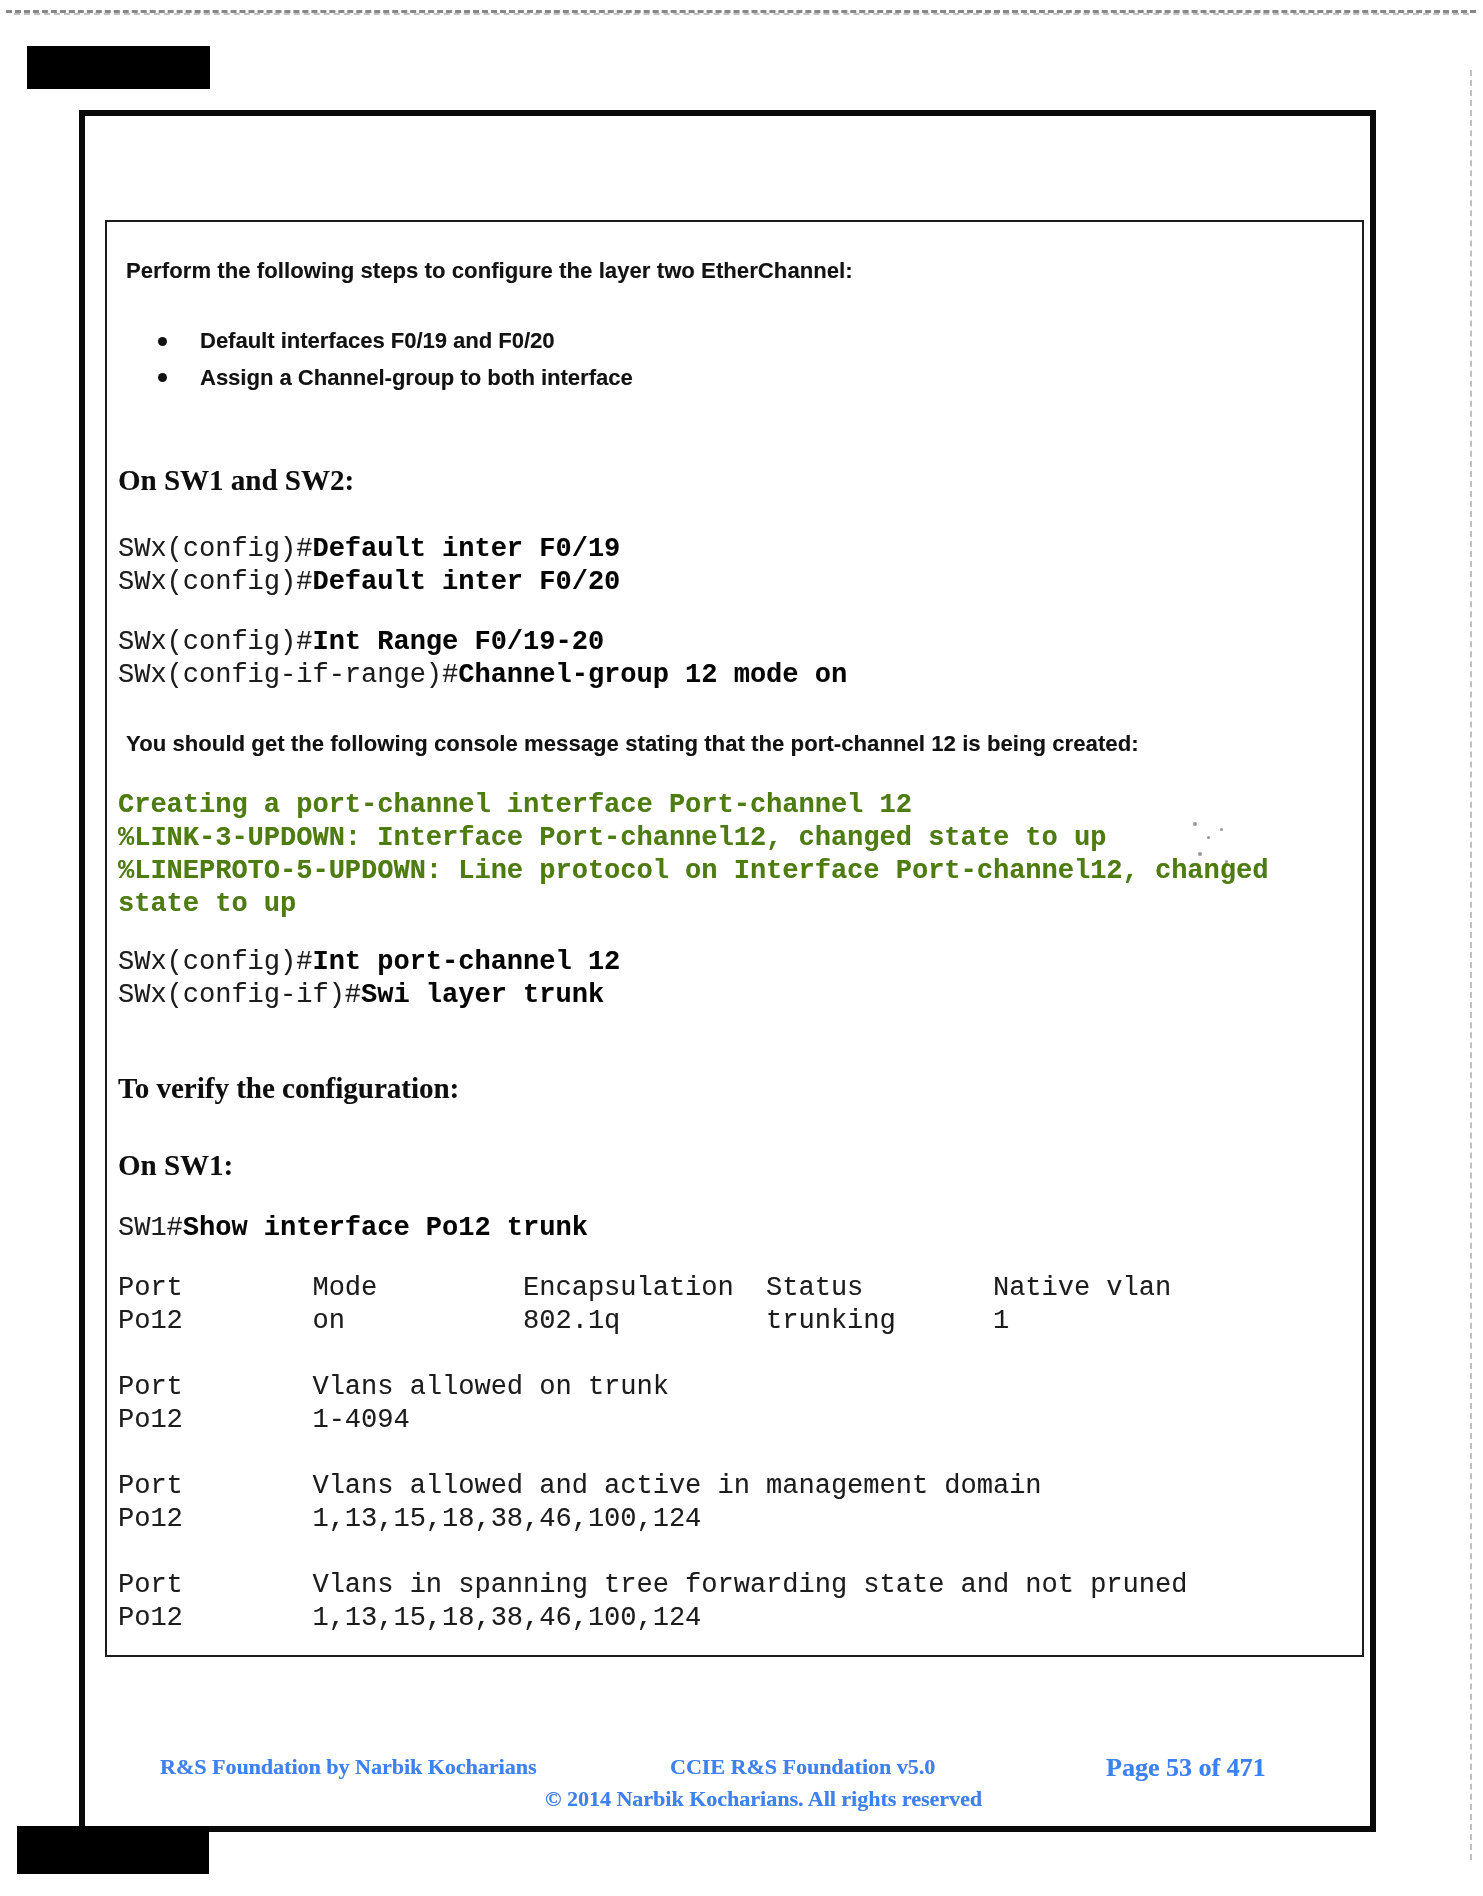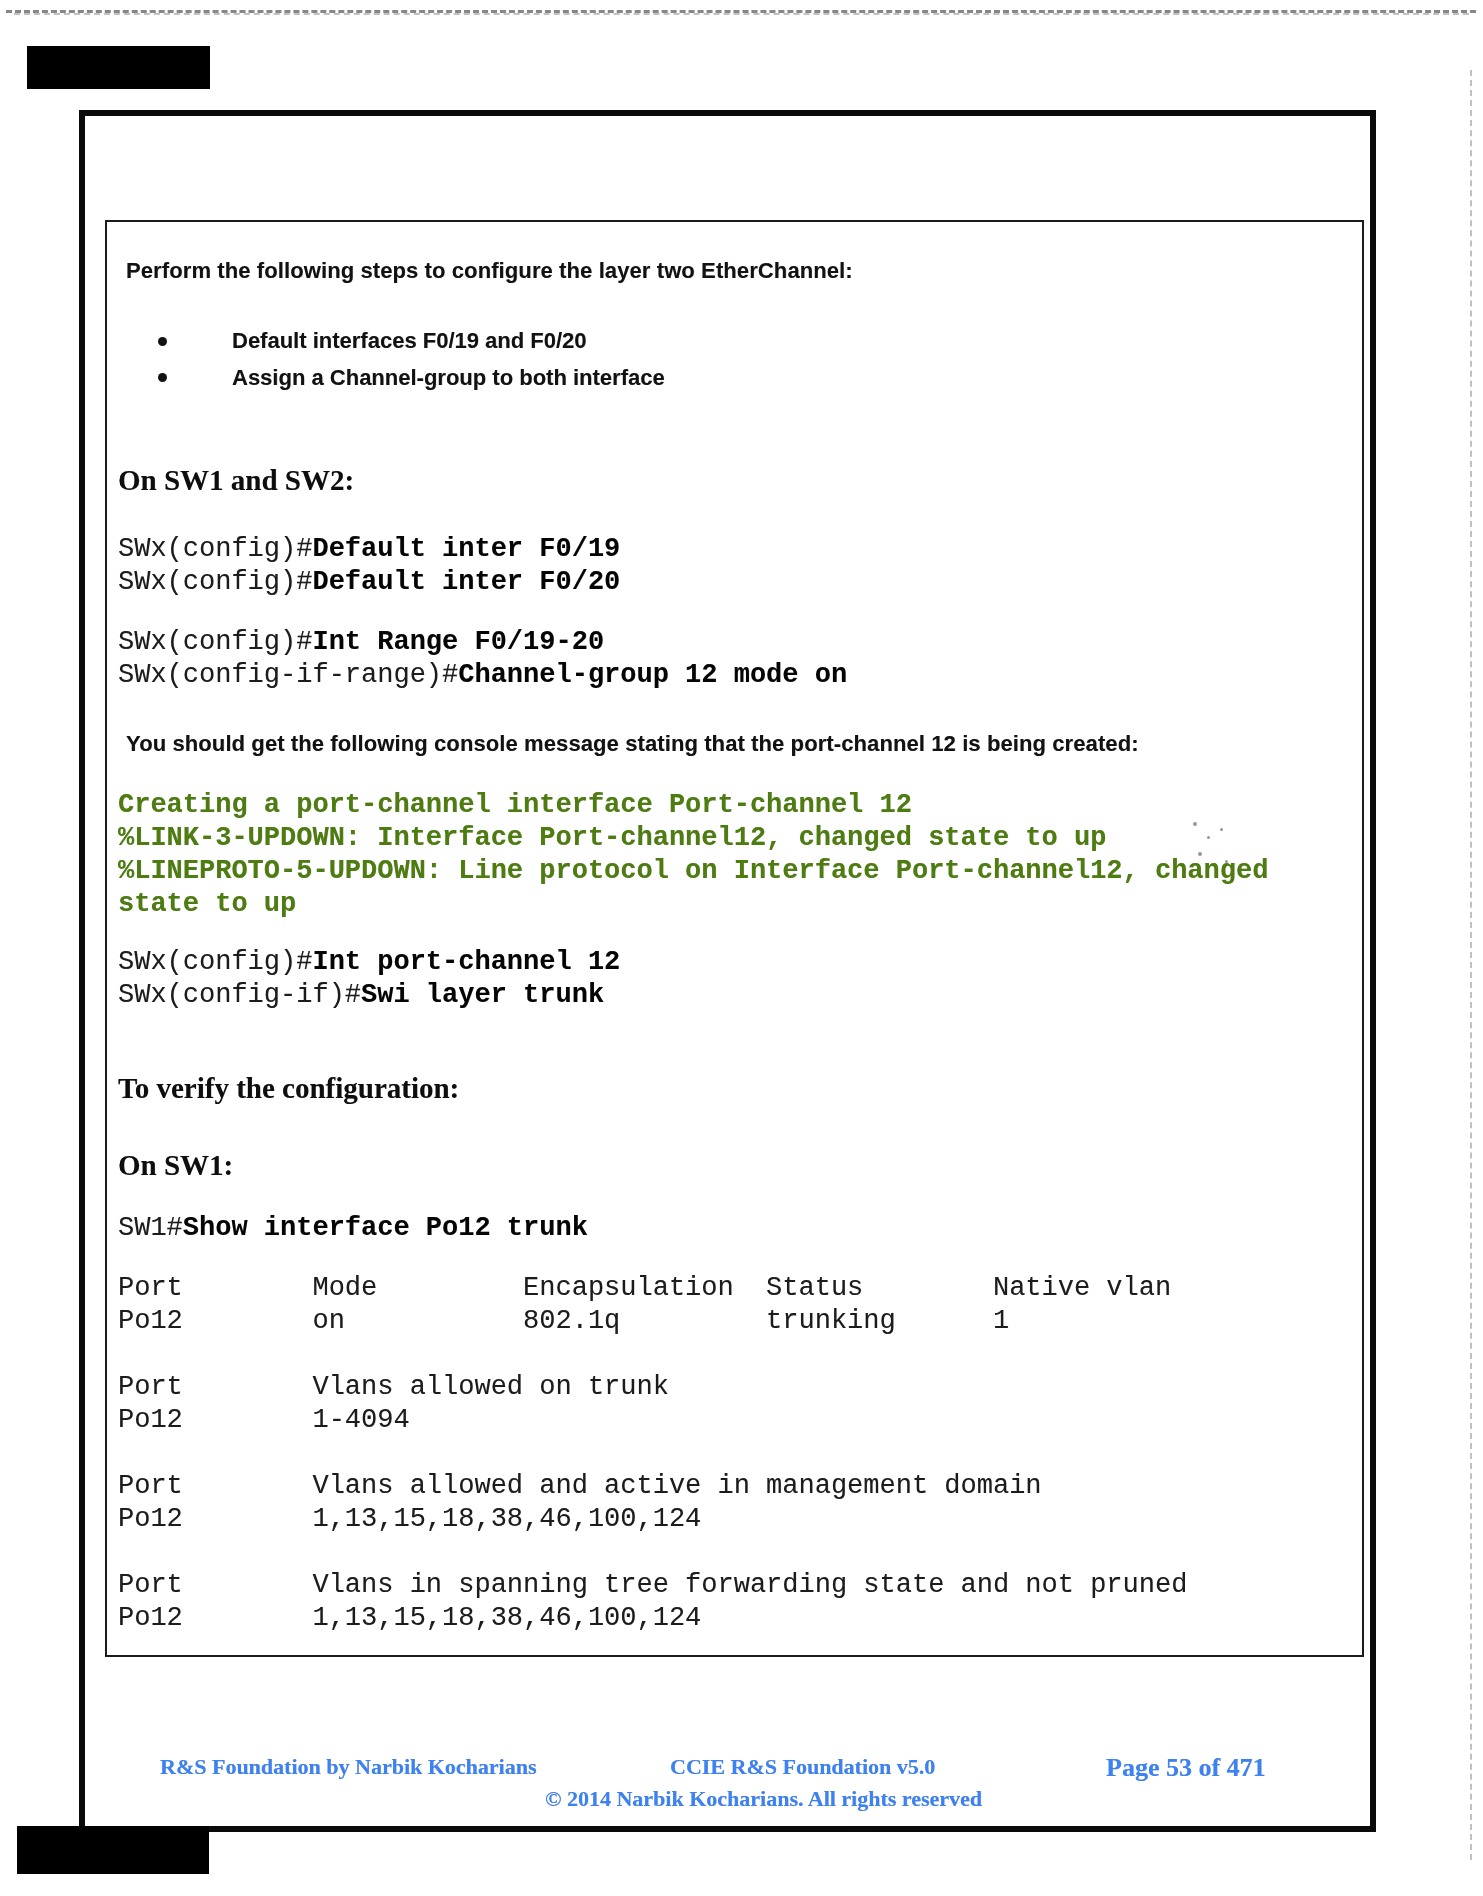--- a/index.html
+++ b/index.html
@@ -60,21 +60,20 @@
     color: #121212;
     letter-spacing: 0.1px;
     text-shadow: 0.3px 0.3px 0 rgba(10,10,10,.35);
     white-space: nowrap;
   }
   .bullet-list { left: 118px; width: 1100px; }
   .bullet-row {
     display: flex;
     align-items: baseline;
     height: 36.5px;
-    gap: 32px;
   }
   .bullet-dot {
     width: 9px; height: 9px;
     background: #121212;
     border-radius: 50%;
     margin-left: 40px;
     align-self: center;
     flex: 0 0 auto;
   }
   .bullet-text {

